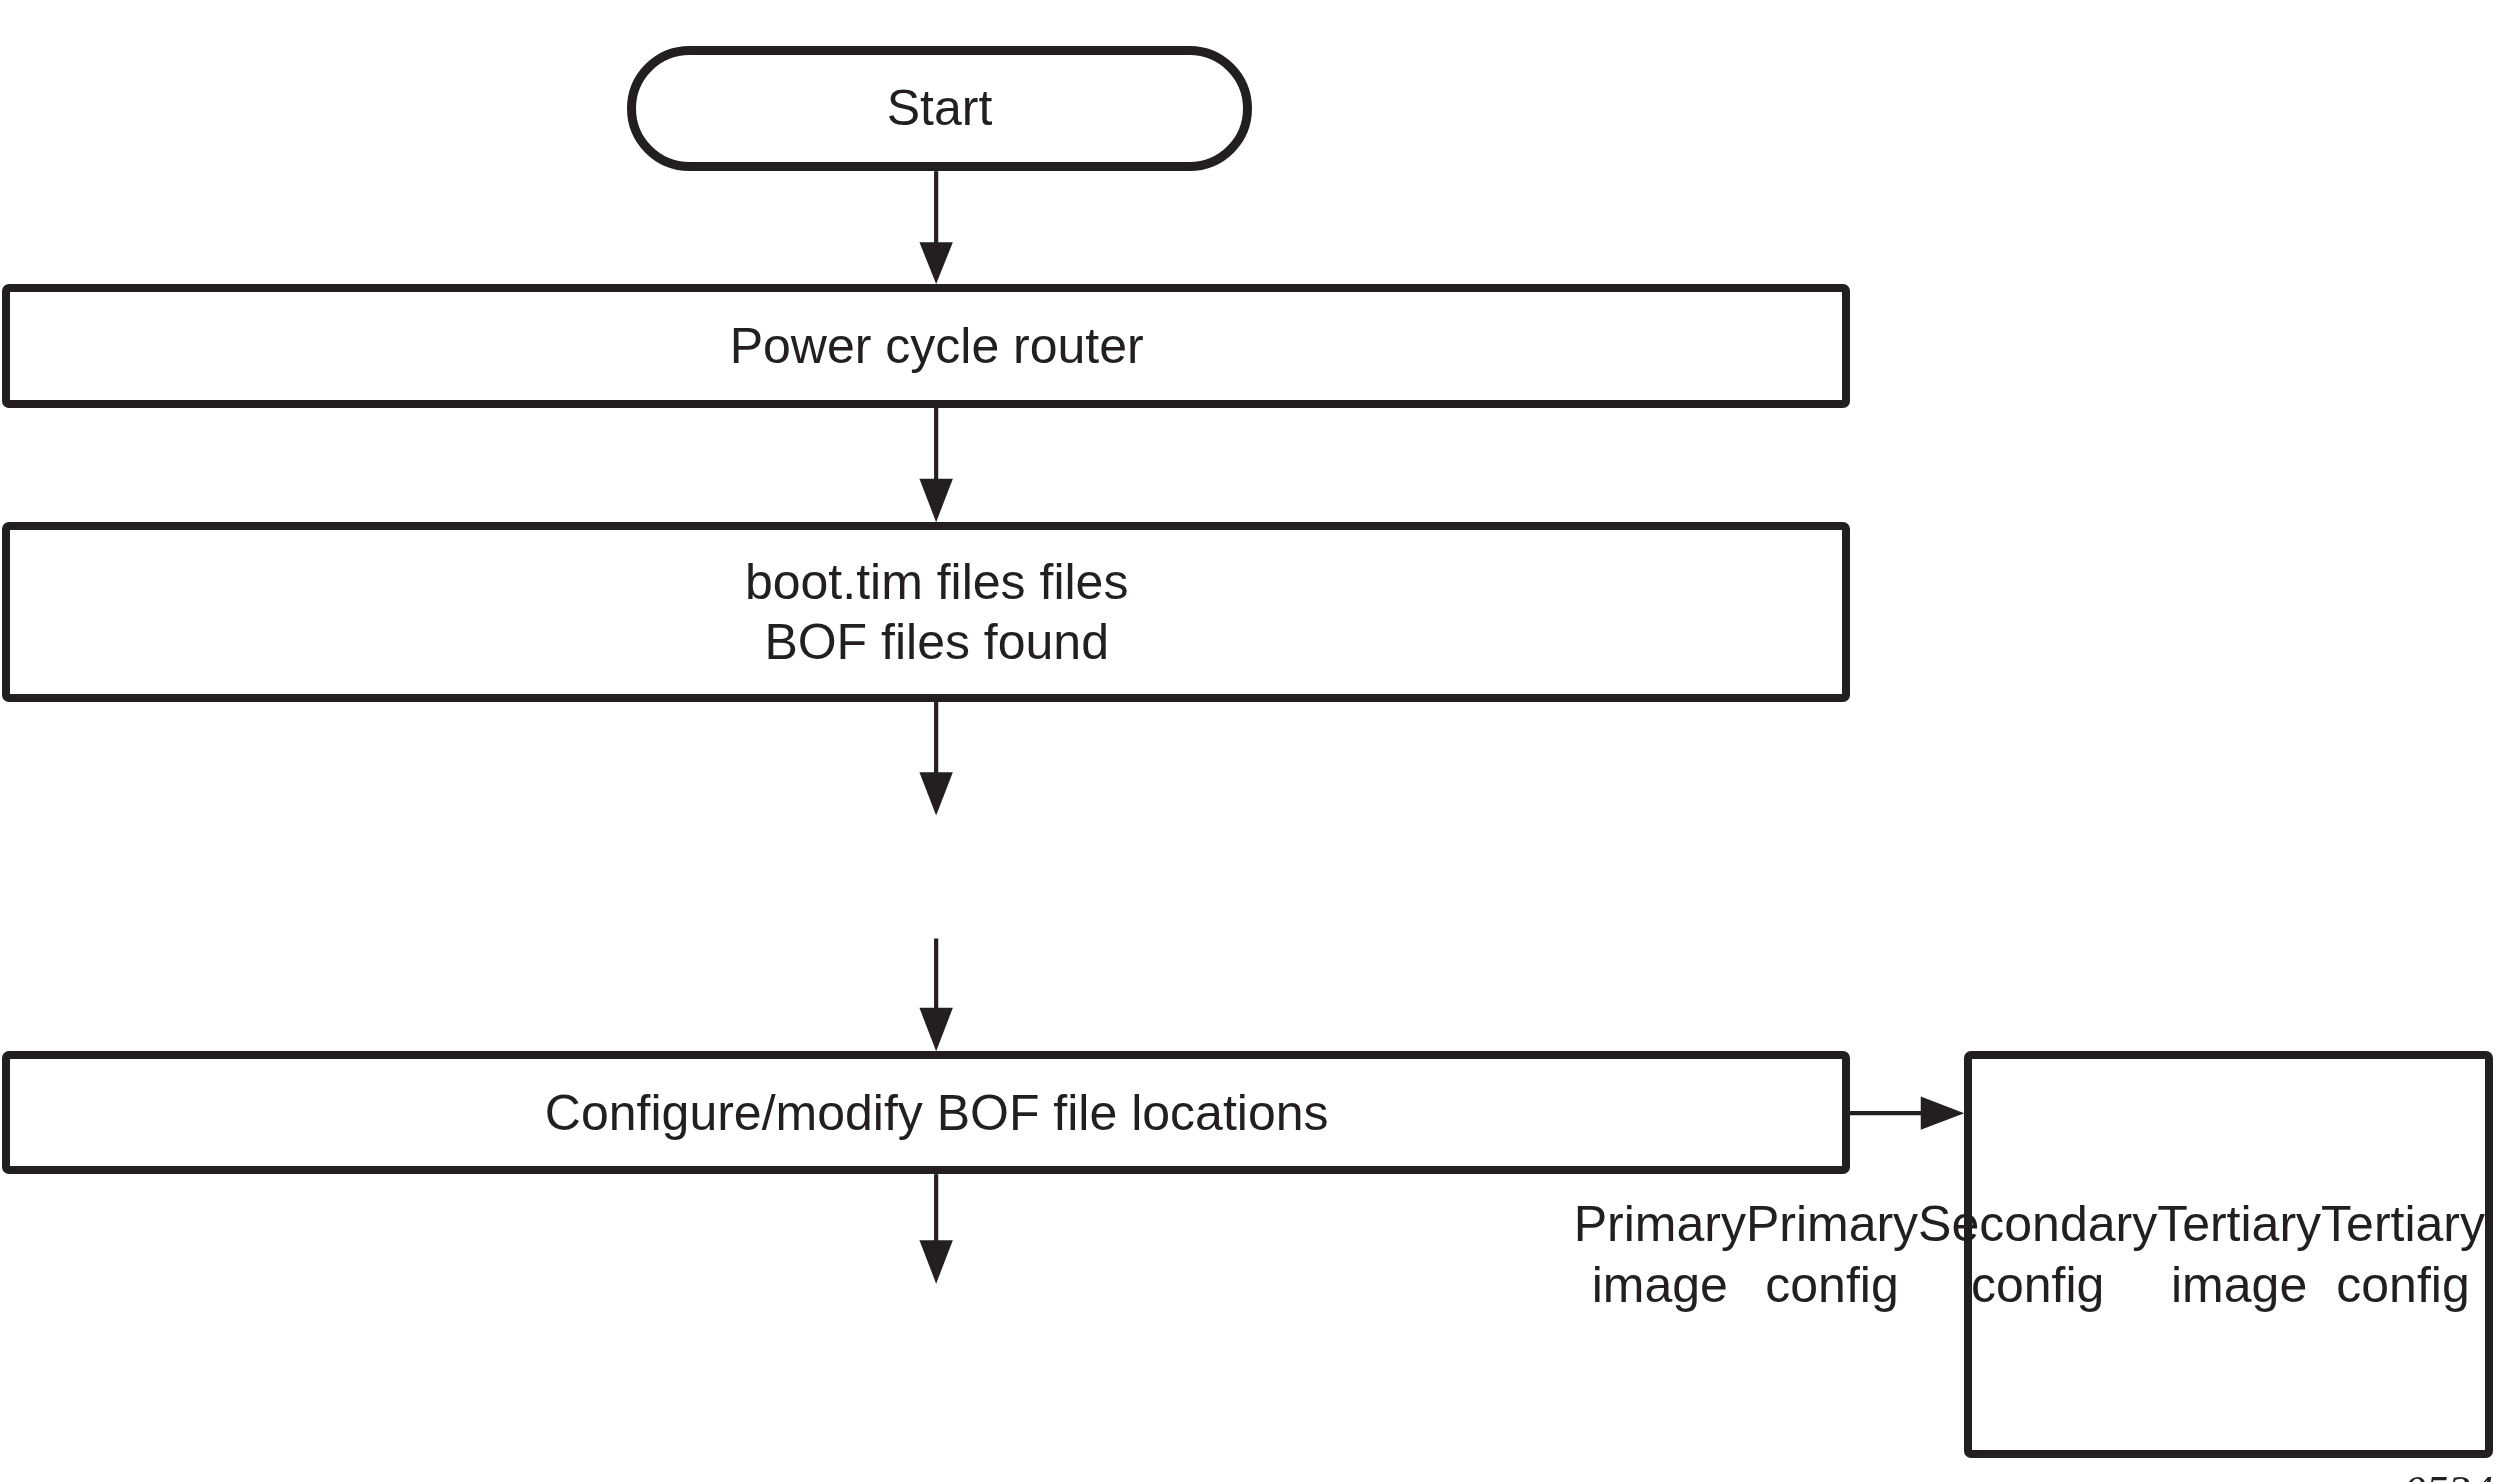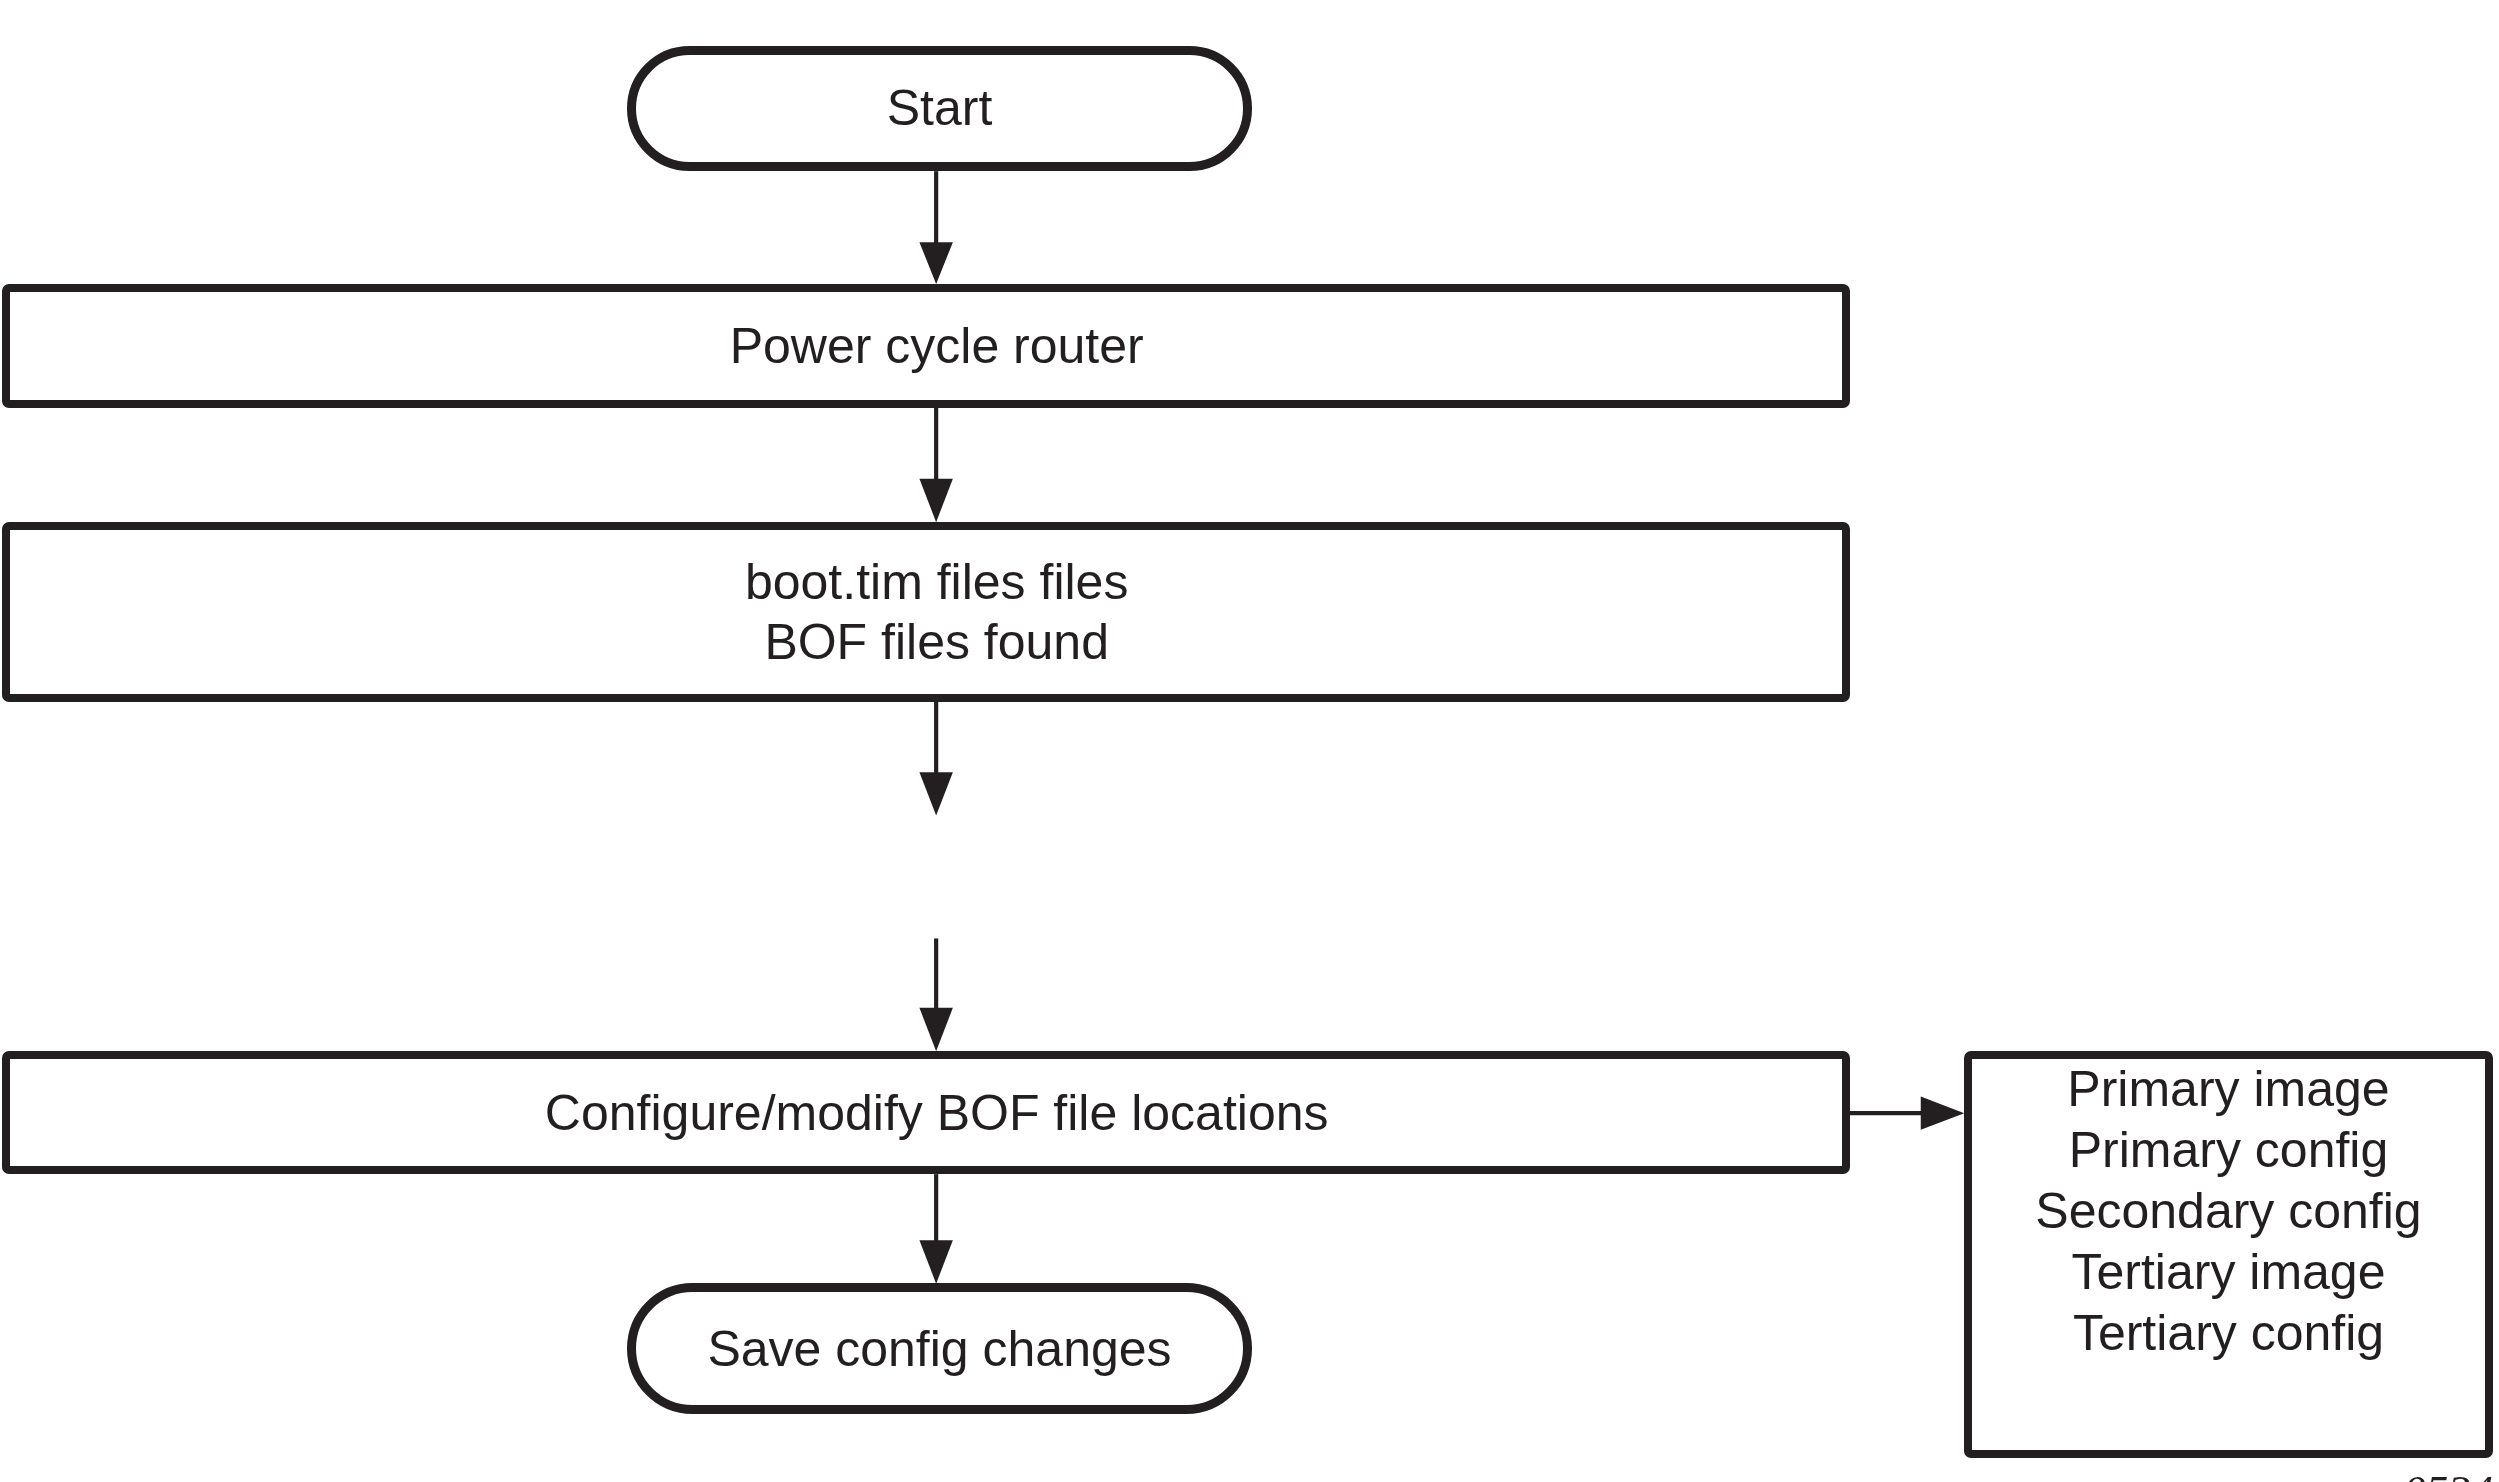--- a/index.html
+++ b/index.html
@@ -39,22 +39,22 @@
   .stadium {
     border: 9.2px solid var(--ink, #231f20);
     border-radius: 67px;
   }
   .multiline {
     flex-direction: column;
     justify-content: center;
   }
   .side-box {
     border: 8.4px solid var(--ink, #231f20);
-    flex-direction: column;
-    justify-content: flex-start;
+    flex-direction: row;
+    justify-content: flex-end;
     line-height: 61px;
   }
   .side-box span {
     display: block;
   }
   #arrow-layer {
     position: absolute;
     left: 0;
     top: 0;
     width: 2500px;
@@ -130,20 +130,17 @@
   </div>
 
   <div class="node side-box" style="left:1964px; top:1007px; width:529px; height:407px;">
     <span>Primary image</span>
     <span>Primary config</span>
     <span>Secondary config</span>
     <span>Tertiary image</span>
     <span>Tertiary config</span>
   </div>
 
-  <div class="node stadium" style="left:627px; top:1239px; width:625px; height:131px;">
-    <span class="label">Save config changes</span>
-  </div>
 
   <div id="figure-code">sw0534</div>
 
 </div>
 
 
 </body></html>

